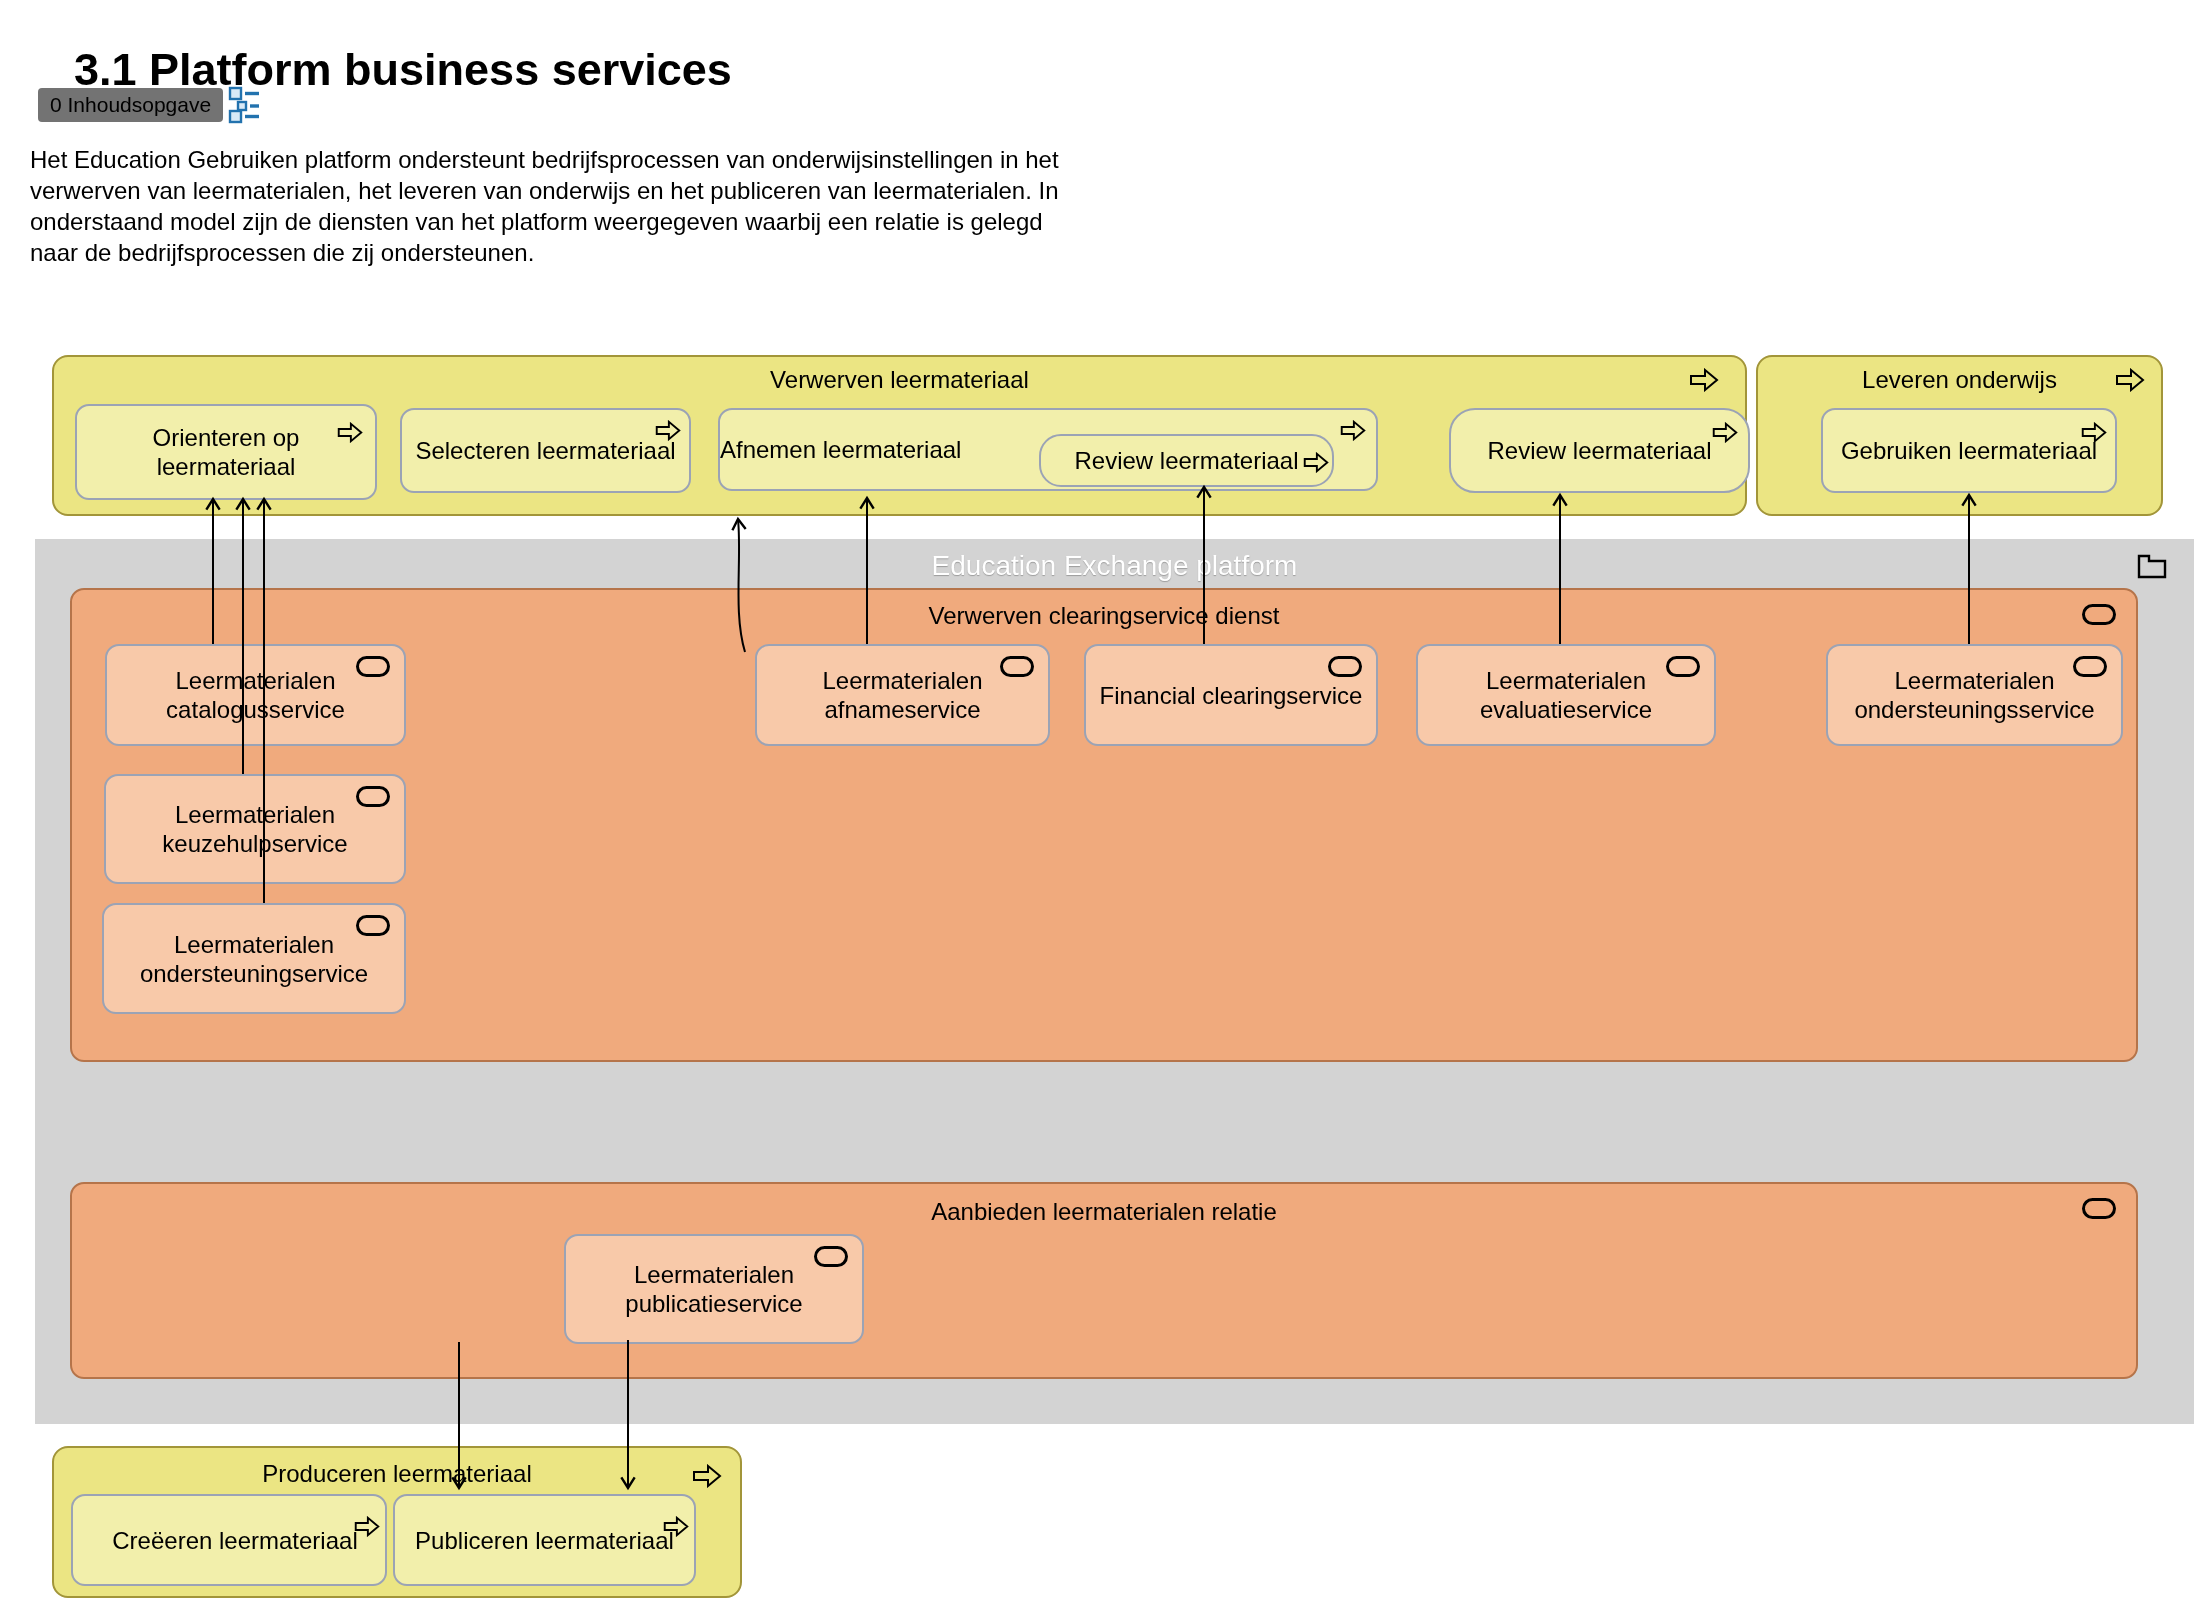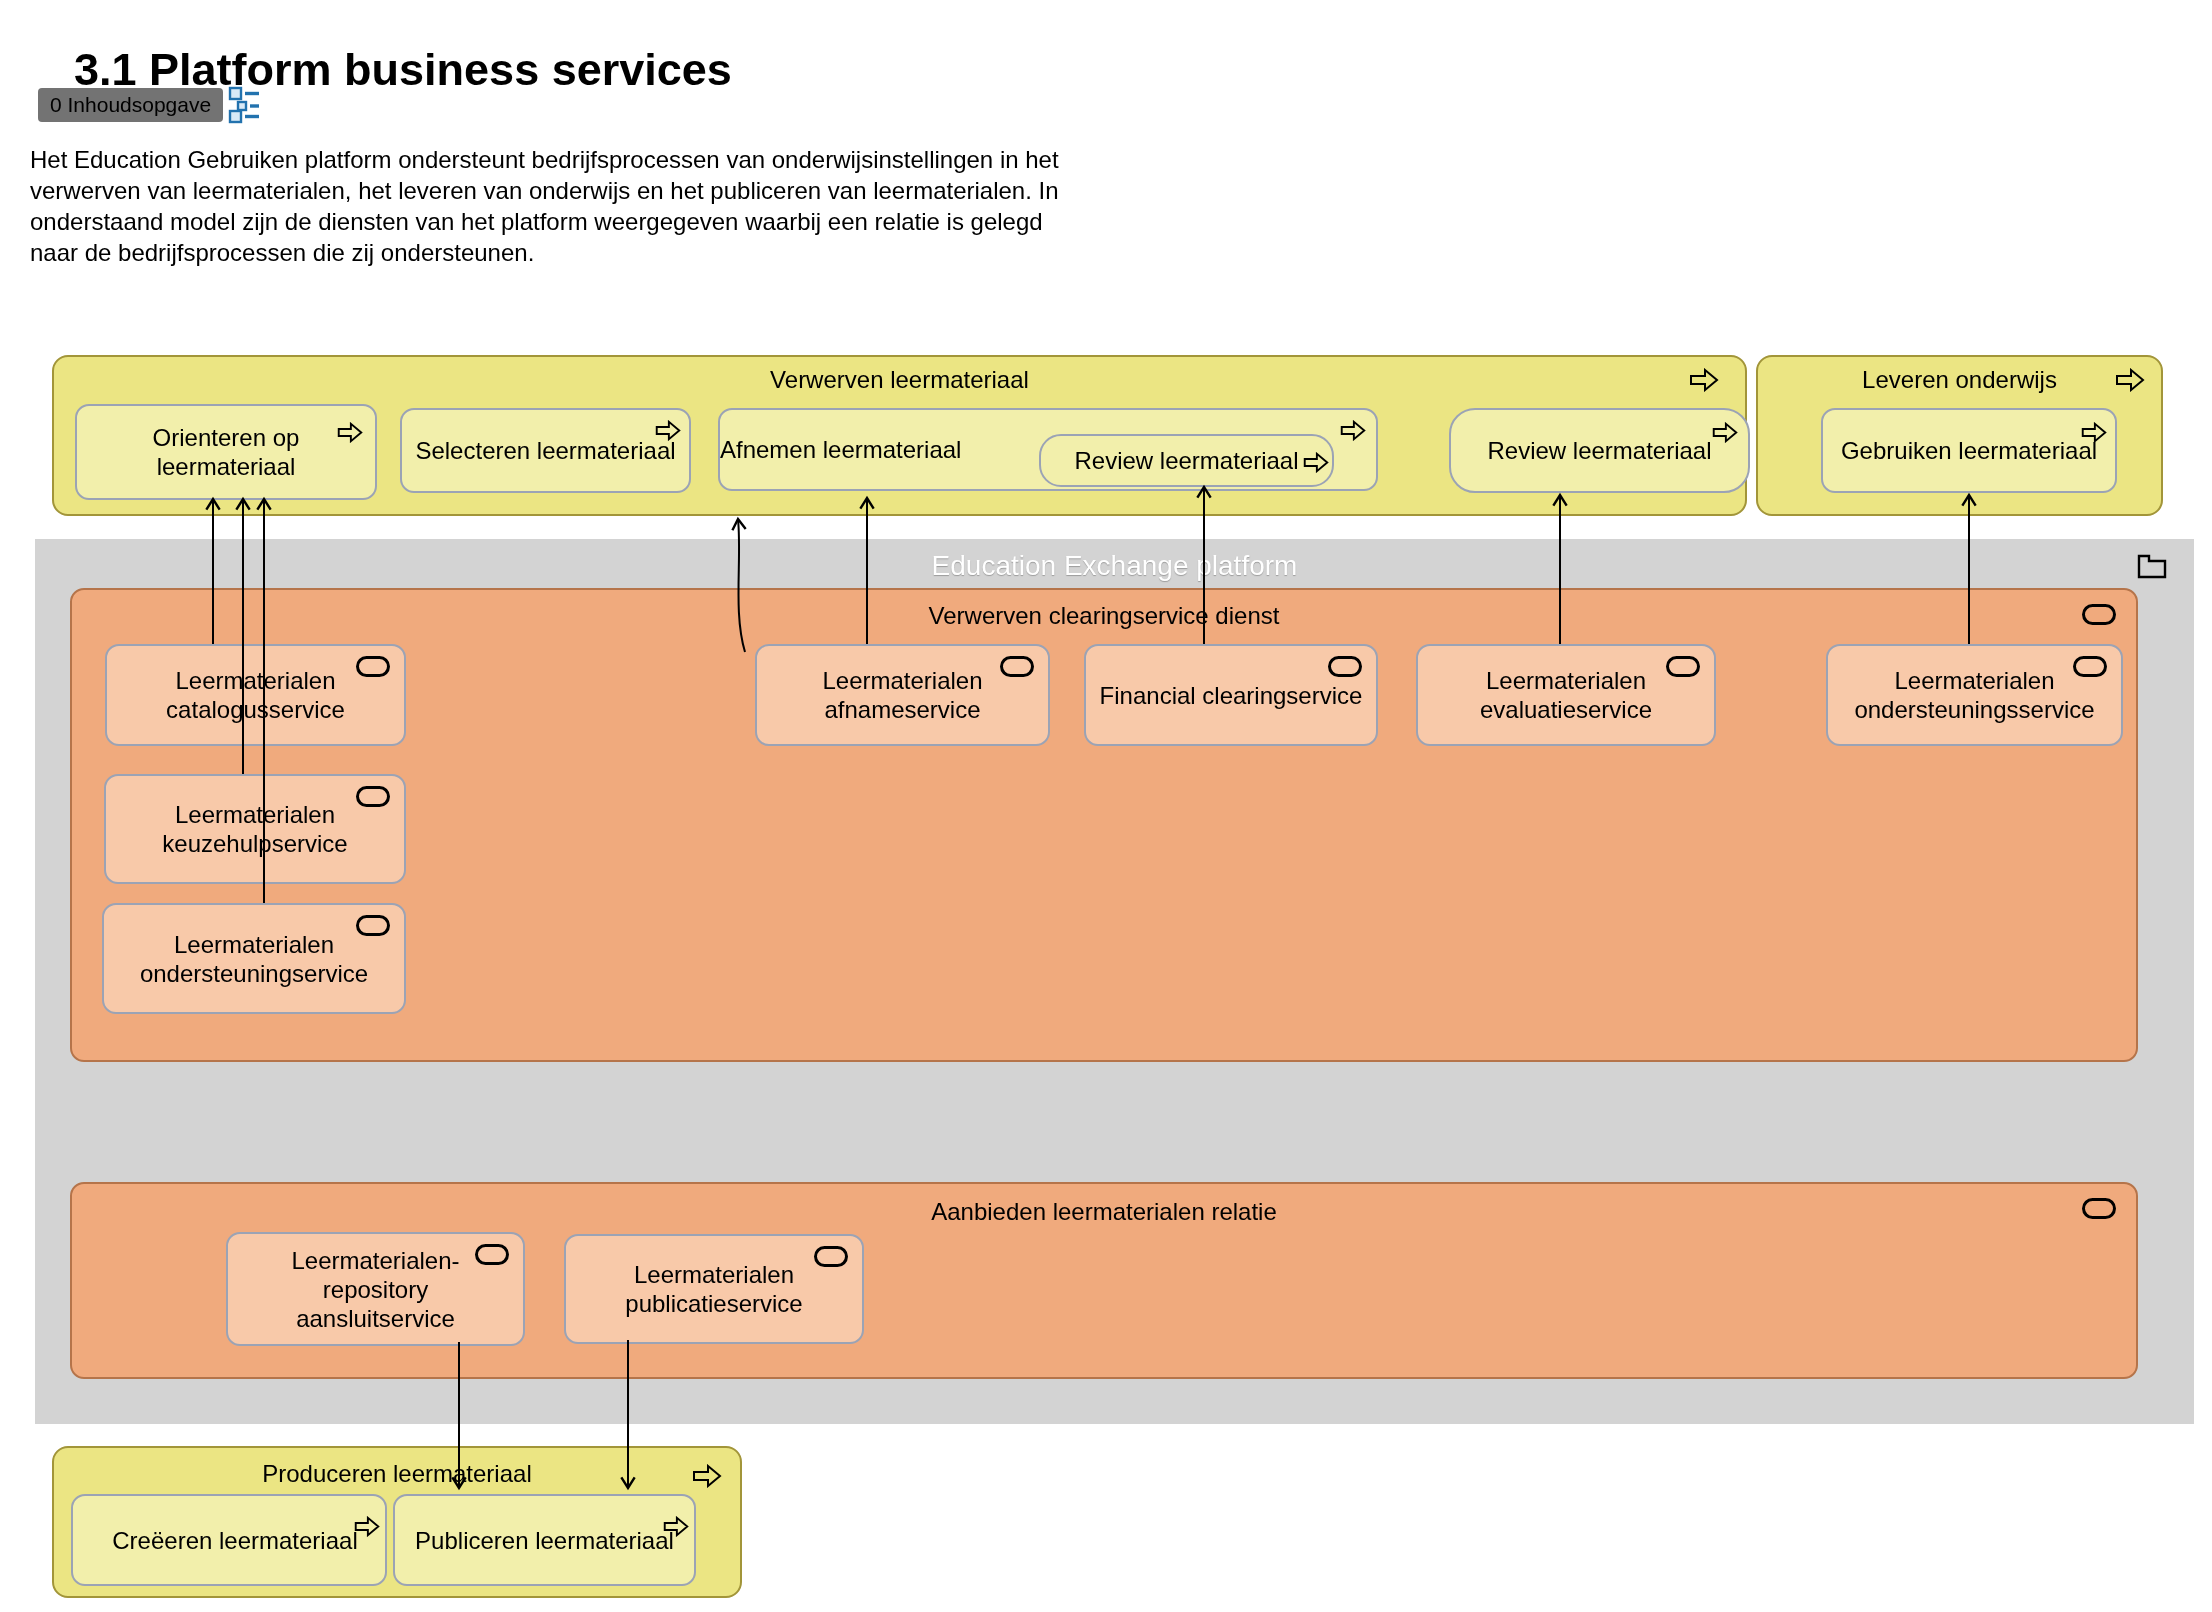--- a/index.html
+++ b/index.html
@@ -109,24 +109,20 @@
     <div class="svc" style="left:30px;top:313px;width:300px;height:107px;">
       <span class="lbl" style="width:250px;">Leermaterialen ondersteuningservice</span>
       <span class="icon pill" style="right:14px;top:10px;width:28px;height:15px;"></span>
     </div>
   </div>
 
   <div class="sgroup" style="left:35px;top:643px;width:2064px;height:193px;">
     <div class="sgroup-title" style="top:14px;">Aanbieden leermaterialen relatie</div>
     <span class="icon pill" style="right:20px;top:14px;width:28px;height:15px;"></span>
 
-    <div class="svc" style="left:154px;top:48px;width:295px;height:110px;">
-      <span class="lbl" style="width:200px;">Leermaterialen-repository aansluitservice</span>
-      <span class="icon pill" style="right:14px;top:10px;width:28px;height:15px;"></span>
-    </div>
 
     <div class="svc" style="left:492px;top:50px;width:296px;height:106px;">
       <span class="lbl" style="width:210px;">Leermaterialen publicatieservice</span>
       <span class="icon pill" style="right:14px;top:10px;width:28px;height:15px;"></span>
     </div>
   </div>
 </div>
 
 <div class="abs band" style="left:52px;top:355px;width:1691px;height:157px;">
   <div class="band-title" style="top:9px;">Verwerven leermateriaal</div>

